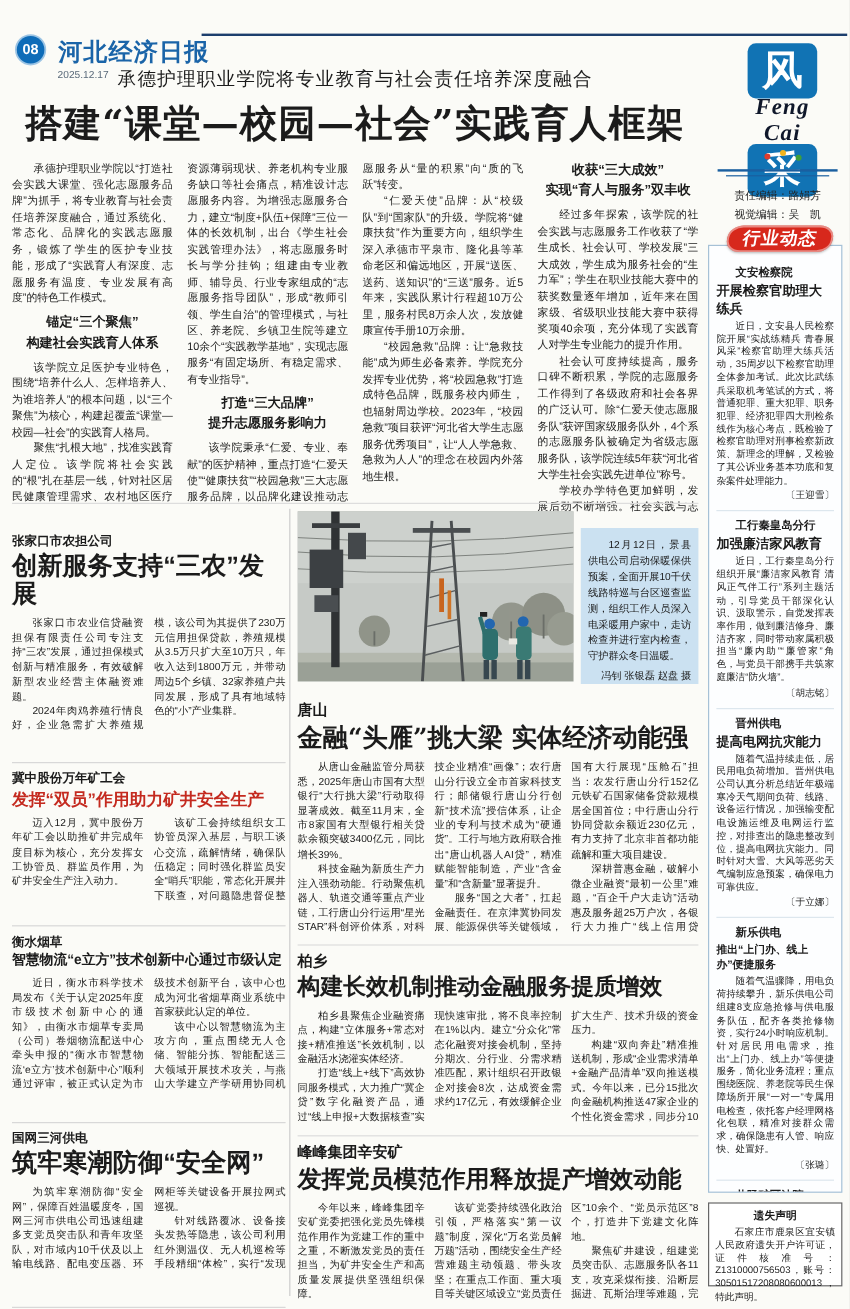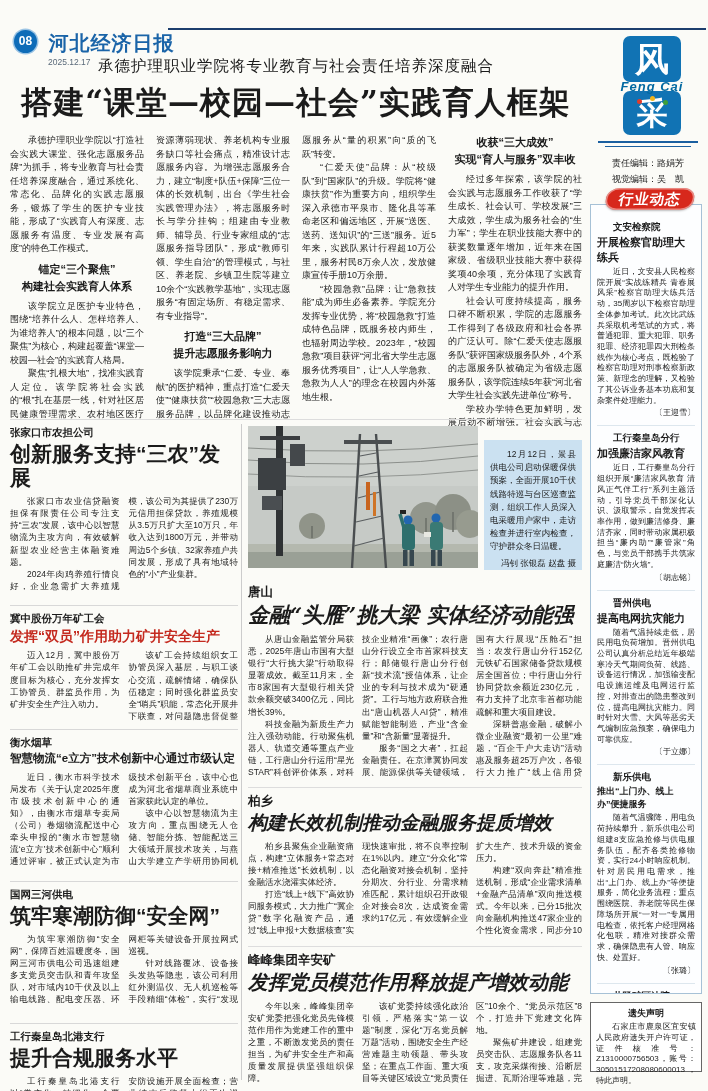--- a/index.html
+++ b/index.html
@@ -12,22 +12,22 @@
         font-size:12px;font-weight:bold;text-align:center;line-height:23px;vertical-align:top;
         box-shadow:0 0 0 1.5px #9cc4e4;}
   .paper-name{display:inline-block;margin-left:7px;color:#1a64a8;font-family:"DejaVu Serif","Liberation Serif",serif;
         font-weight:bold;font-size:20px;letter-spacing:1px;}
   .mast-date{margin-left:34px;font-size:8.5px;color:#5a6a7a;}
   
   .flag{position:absolute;left:612px;top:36px;width:80px;text-align:center;}
   .flag-box{position:relative;width:58px;height:46px;margin:0 auto;background:#1173b4;border-radius:7px;color:#fff;
         font-weight:bold;font-size:34px;line-height:46px;font-family:"DejaVu Serif","Liberation Serif",serif;}
   .flag-box.b2{height:44px;font-size:31px;line-height:44px;}
-  .flag-script{color:#0369a1;font-family:Liberation Sans, sans-serif;font-style:italic;font-weight:bold;
-        font-size:13px;margin:-3px 0;position:relative;z-index:2;letter-spacing:1px;}
+  .flag-script{color:#0f172a;font-family:Liberation Serif, serif;font-style:italic;font-weight:bold;
+        font-size:19px;margin:-3px 0;position:relative;z-index:2;letter-spacing:1px;}
   .dot{position:absolute;width:5px;height:5px;border-radius:50%;}
   .dot.r{background:#e03c2c;left:14px;top:8px;}
   .dot.y{background:#f0b41e;left:27px;top:5px;}
   .dot.g{background:#3f9e3a;left:40px;top:9px;}
   .flag-rules{position:absolute;left:598px;top:141px;width:100px;}
   .flag-rules .r1{height:2px;background:#1a5fa0;}
   .flag-rules .r2{height:1px;background:#1a5fa0;margin:3px auto 0;width:86px;}
   .editors{position:absolute;left:596px;top:155px;width:104px;font-size:9px;line-height:1.8;text-align:center;color:#222;}
   .badge{position:absolute;left:606px;top:188px;width:88px;height:22px;background:#d7281c;border-radius:12px/10px;
         transform:skewX(-10deg);color:#fff;font-weight:900;font-size:14.5px;line-height:22px;text-align:center;
@@ -52,39 +52,39 @@
   .lead-body{margin-top:10px;height:300px;column-count:4;column-gap:12px;font-size:9px;line-height:1.5;
         text-align:justify;overflow:hidden;}
   .lead-body p{margin:0;text-indent:2em;}
   .lead-sub{font-weight:bold;font-size:11px;text-align:center;line-height:1.55;margin:5px 0;break-inside:avoid;}
   .lead-sub span{display:block;}
   
   .hline-top{position:absolute;left:10px;top:419px;width:572px;height:1px;background:#ddd;}
   .vline{position:absolute;left:241px;top:424px;width:1px;height:656px;background:#ccc;}
   .leftcol{position:absolute;left:10px;top:426px;width:228px;}
   .l-art + .l-art{border-top:1px solid #d8d8d8;padding-top:6px;}
-  .l-art{margin-bottom:6px;}
+  .l-art{margin-bottom:6px;margin-top:18px;}
   .l-kicker{font-size:10.5px;font-weight:bold;}
   .l-head{font-size:21px;font-weight:900;margin:2px 0 5px;line-height:1.15;}
   .l-head.red{color:#c42a1f;font-size:14px;}
   .l-head.small{font-size:11.5px;}
   .l-body{column-count:2;column-gap:9px;font-size:8.5px;line-height:1.42;text-align:justify;overflow:hidden;}
   .l-body p{margin:0;text-indent:2em;}
   .hA{height:104px}.hB{height:74px}.hC{height:104px}.hD{height:84px}.hE{height:100px}
   .midcol{position:absolute;left:248px;top:424px;width:334px;}
   .photo-wrap{position:relative;height:160px;}
   .photo{position:absolute;left:0;top:2px;width:230px;height:142px;background:#c2c6c2;overflow:hidden;}
   .caption{position:absolute;left:236px;top:16px;width:98px;height:130px;background:#cbe1f1;padding:8px 6px;
         box-sizing:border-box;font-size:8.5px;line-height:1.55;text-align:justify;}
   .caption p{margin:0;text-indent:2em;}
   .cap-credit{text-align:right;margin-top:4px !important;text-indent:0 !important;}
   .m-art + .m-art{border-top:1px solid #ddd;margin-top:6px;padding-top:5px;}
   .m-kicker{font-size:12.5px;font-weight:bold;}
   .m-head{font-size:21px;font-weight:900;margin:2px 0 6px;letter-spacing:0;line-height:1.15;
-        font-family:"DejaVu Serif","Liberation Serif",serif;font-style:italic;}
+        font-family:"DejaVu Serif","Liberation Serif",serif;}
   .m-head.h19{font-size:19px;}
   .m-head.h20{font-size:20px;}
   .m-body{column-count:3;column-gap:8px;font-size:8.5px;line-height:1.42;text-align:justify;overflow:hidden;}
   .m-body p{margin:0;text-indent:2em;}
   .hTang{height:148px}.hBai{height:100px}.hFeng{height:94px}
 </style>
 </head>
 <body>
 
 <div class="page">
@@ -147,21 +147,21 @@
 
   <div class="hline-top"></div>
   <div class="vline"></div>
 
   <div class="leftcol">
 
     <div class="l-art">
       <div class="l-kicker">张家口市农担公司</div>
       <div class="l-head">创新服务支持“三农”发展</div>
       <div class="l-body hA">
-        <p>张家口市农业信贷融资担保有限责任公司专注支持“三农”发展，该中心以智慧物流为主攻方向，有效破解新型农业经营主体融资难题。</p>
+        <p>张家口市农业信贷融资担保有限责任公司专注支持“三农”发展，通过担保模式创新与精准服务，有效破解新型农业经营主体融资难题。</p>
         <p>2024年肉鸡养殖行情良好，企业急需扩大养殖规模，该公司为其提供了230万元信用担保贷款，养殖规模从3.5万只扩大至10万只，年收入达到1800万元，并带动周边5个乡镇、32家养殖户共同发展，形成了具有地域特色的“小”产业集群。</p>
 
       </div>
     </div>
 
     <div class="l-art">
       <div class="l-kicker">冀中股份万年矿工会</div>
       <div class="l-head red">发挥“双员”作用助力矿井安全生产</div>
       <div class="l-body hB">
         <p>迈入12月，冀中股份万年矿工会以助推矿井完成年度目标为核心，充分发挥女工协管员、群监员作用，为矿井安全生产注入动力。</p>

